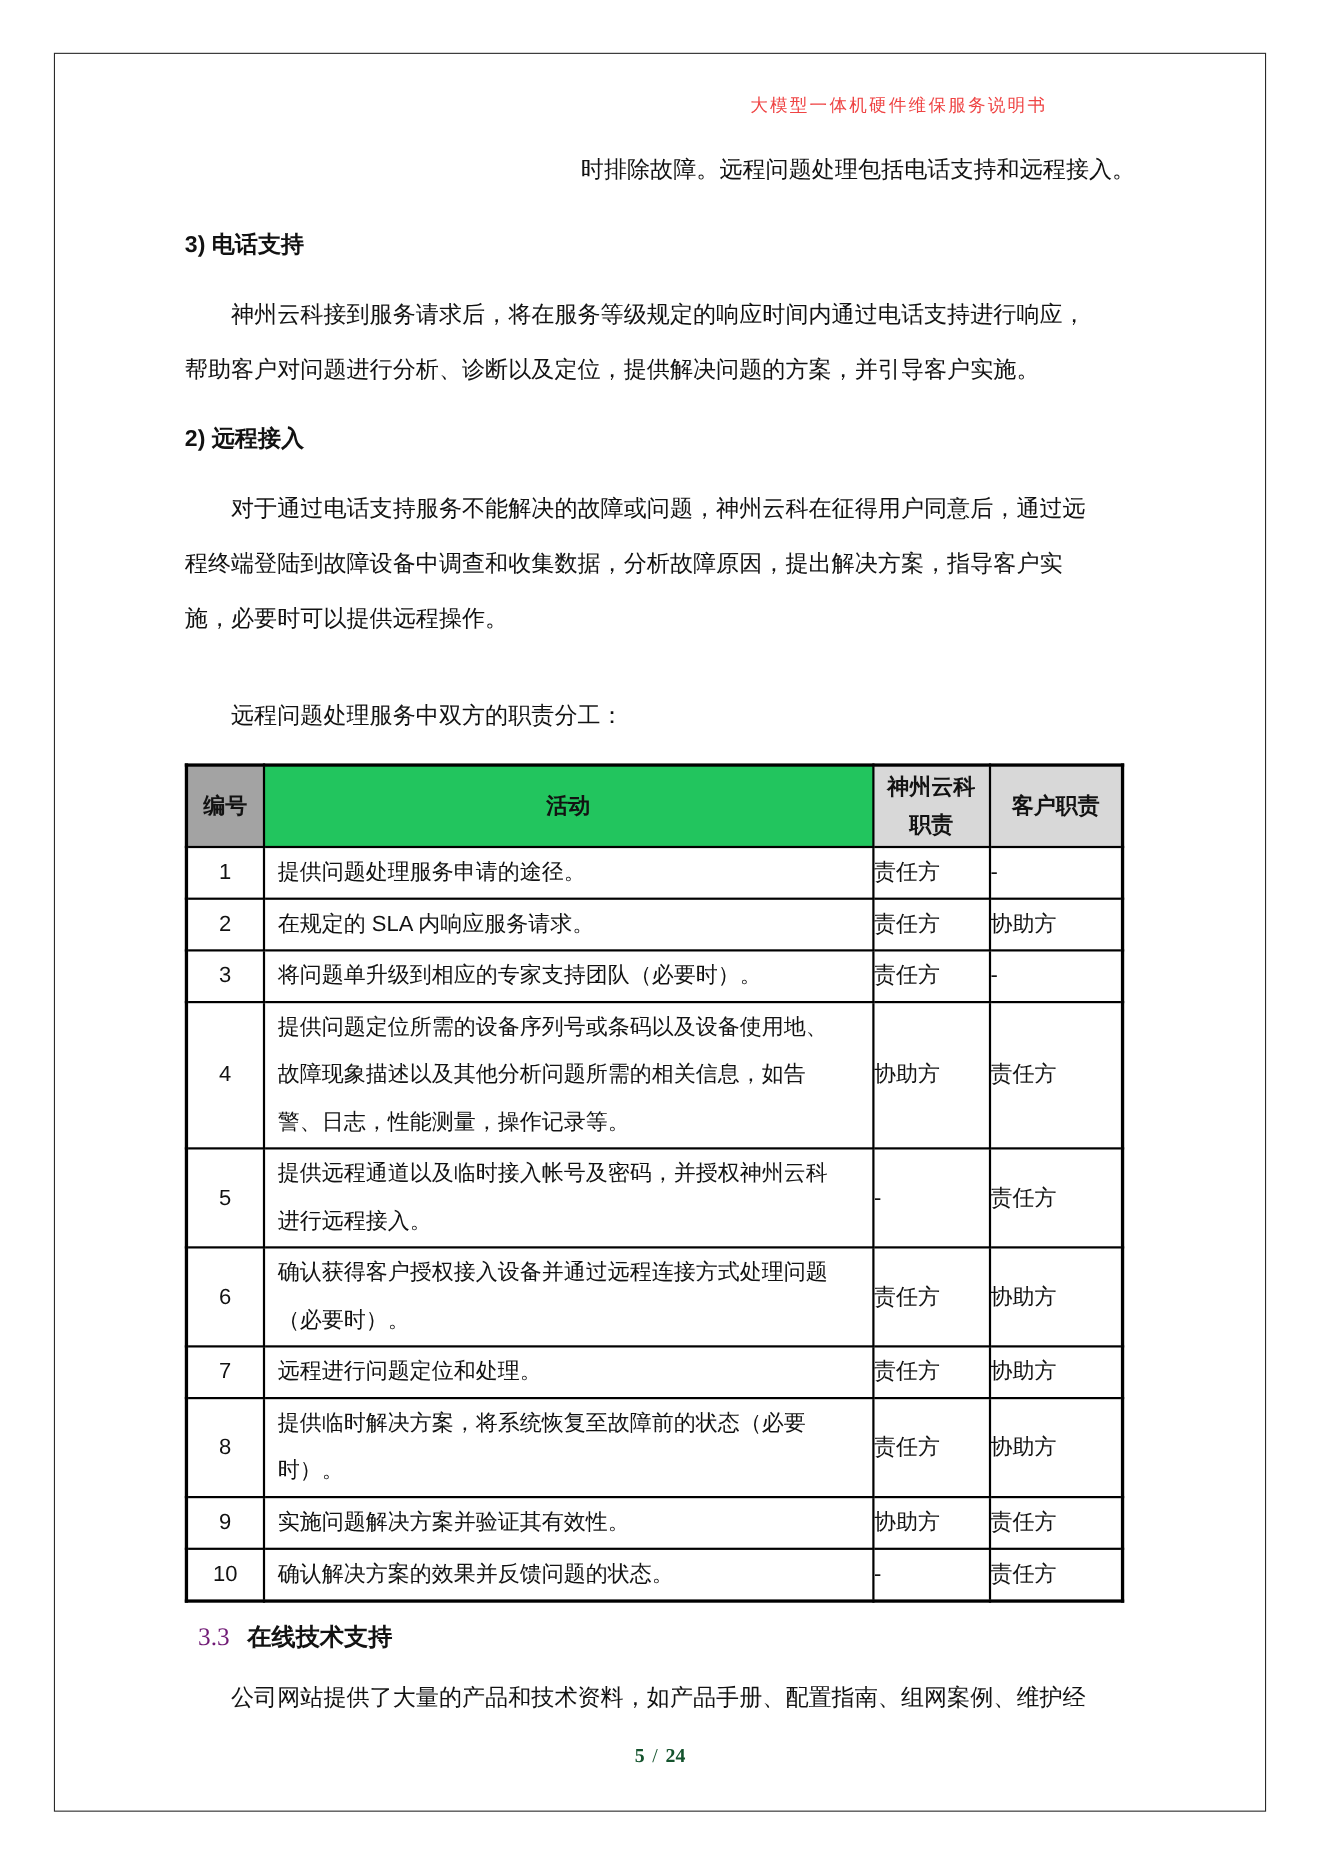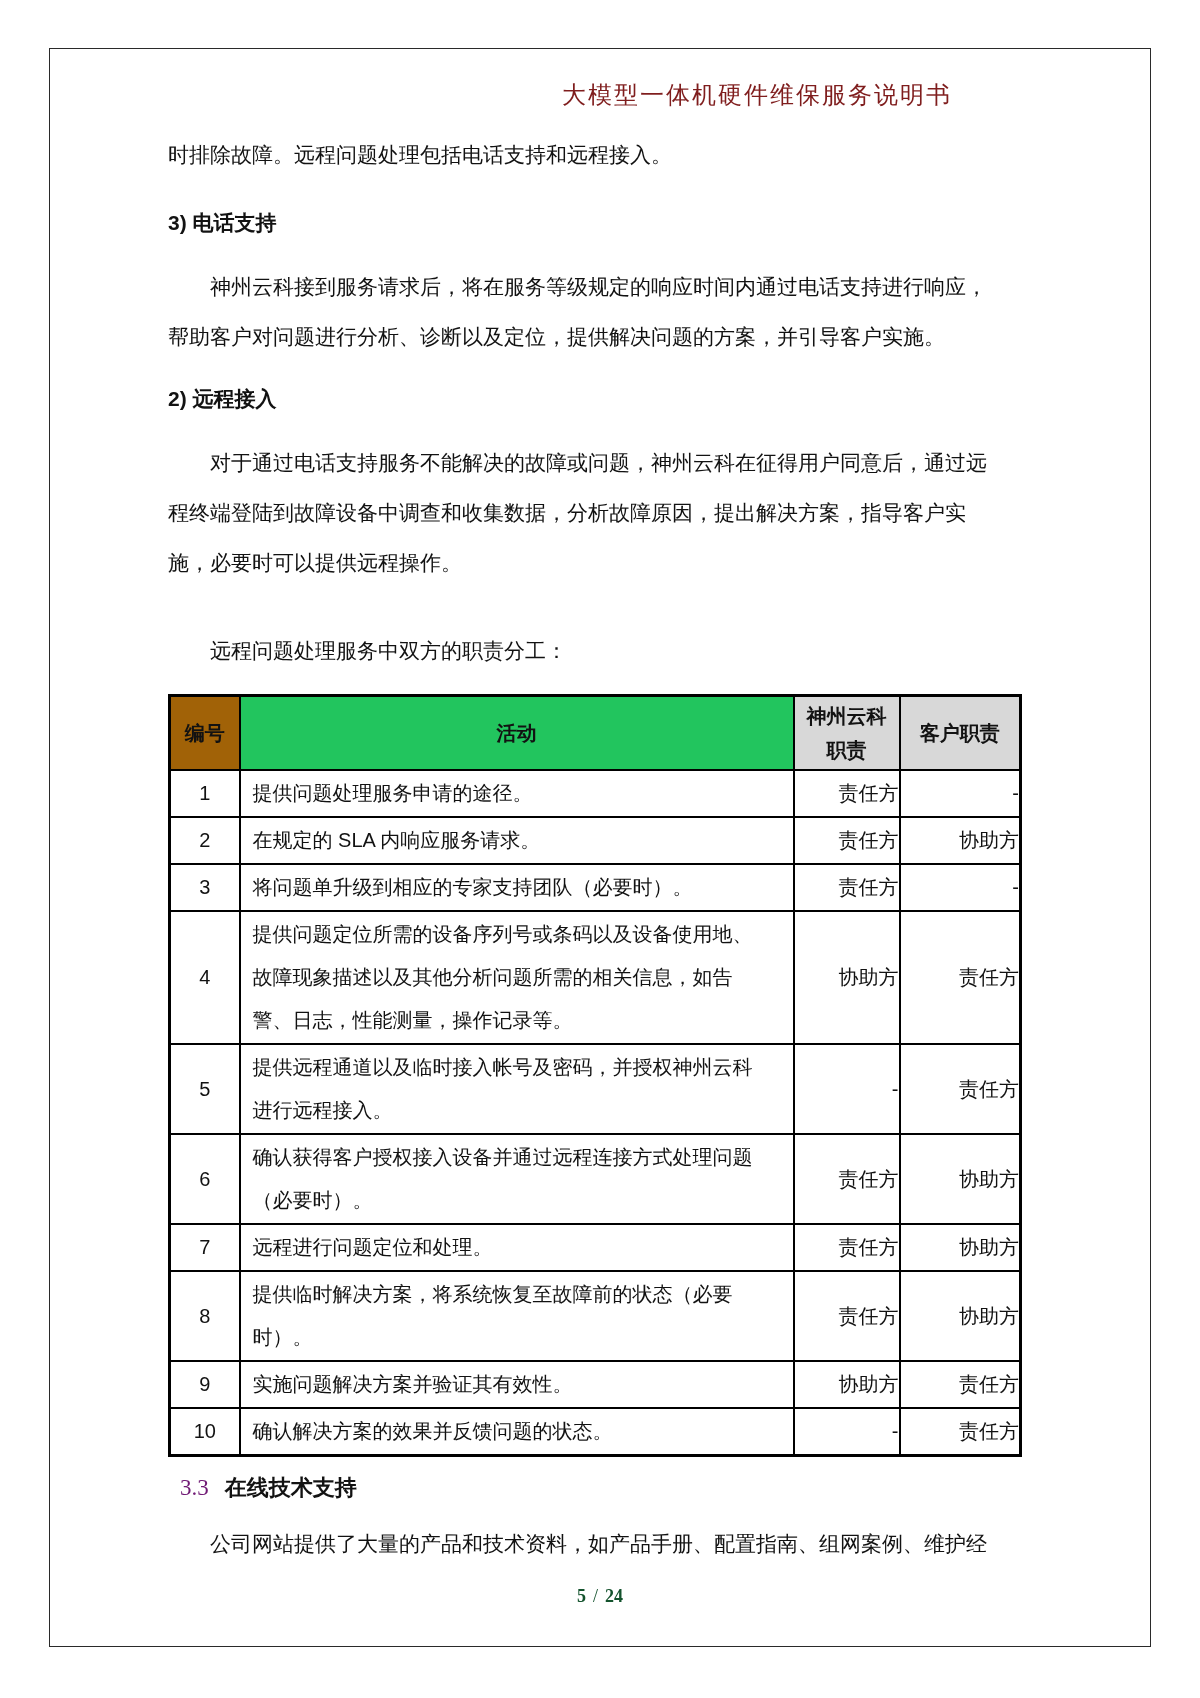--- a/index.html
+++ b/index.html
@@ -14,32 +14,32 @@
   }
   .page-frame {
     position: absolute;
     left: 49px; top: 48px;
     width: 1102px; height: 1599px;
     border: 1px solid #2a2a2a;
   }
   .header-title {
     position: absolute;
     top: 84px; right: 248px;
-    font-family: Liberation Mono, monospace;
-    font-size: 24px; line-height: 26px;
+    font-family: Liberation Serif, serif;
+    font-size: 16px; line-height: 26px;
     letter-spacing: 2px;
-    color: #7f1d1d;
+    color: #ef4444;
   }
   .content {
     position: absolute;
     left: 168px; top: 140px;
     width: 864px;
   }
   .intro-line {
-    font-size: 21px; line-height: 30px;
+    font-size: 21px; line-height: 30px; text-align: right;
   }
   .num-heading {
     margin-top: 38px;
     font-size: 21px; line-height: 30px;
     font-weight: bold;
   }
   .num-heading.second { margin-top: 22px; }
   .para {
     margin-top: 24px;
     font-size: 21px; line-height: 50px;
@@ -71,21 +71,21 @@
     line-height: 34px;
     padding: 2px 0;
     white-space: pre-line;
   }
   .resp-table td.cell-no { text-align: center; }
   .resp-table td.cell-activity {
     text-align: left;
     padding: 1px 8px 1px 12px;
     white-space: pre-line;
   }
-  .resp-table td.cell-role { text-align: right; }
+  .resp-table td.cell-role { text-align: left; }
   .section-33 {
     margin-top: 16px;
     display: flex;
     align-items: baseline;
   }
   .section-33 .sec-num {
     font-family: "Liberation Serif", "DejaVu Serif", serif;
     font-size: 23px;
     color: #701a75;
     margin-left: 12px;
@@ -138,21 +138,21 @@
 
   <table class="resp-table">
     <colgroup>
       <col style="width:70px">
       <col style="width:554px">
       <col style="width:106px">
       <col style="width:121px">
     </colgroup>
     <thead>
       <tr>
-        <th style="background: #a16207;">编号</th>
+        <th style="background: #a3a3a3;">编号</th>
         <th style="background: #22c55e; text-align: center;">活动</th>
         <th style="background: rgb(216, 216, 216);">神州云科
 职责</th>
         <th style="background: rgb(216, 216, 216);">客户职责</th>
       </tr>
     </thead>
     <tbody>
       <tr>
         <td class="cell-no">1</td>
         <td class="cell-activity">提供问题处理服务申请的途径。</td>

